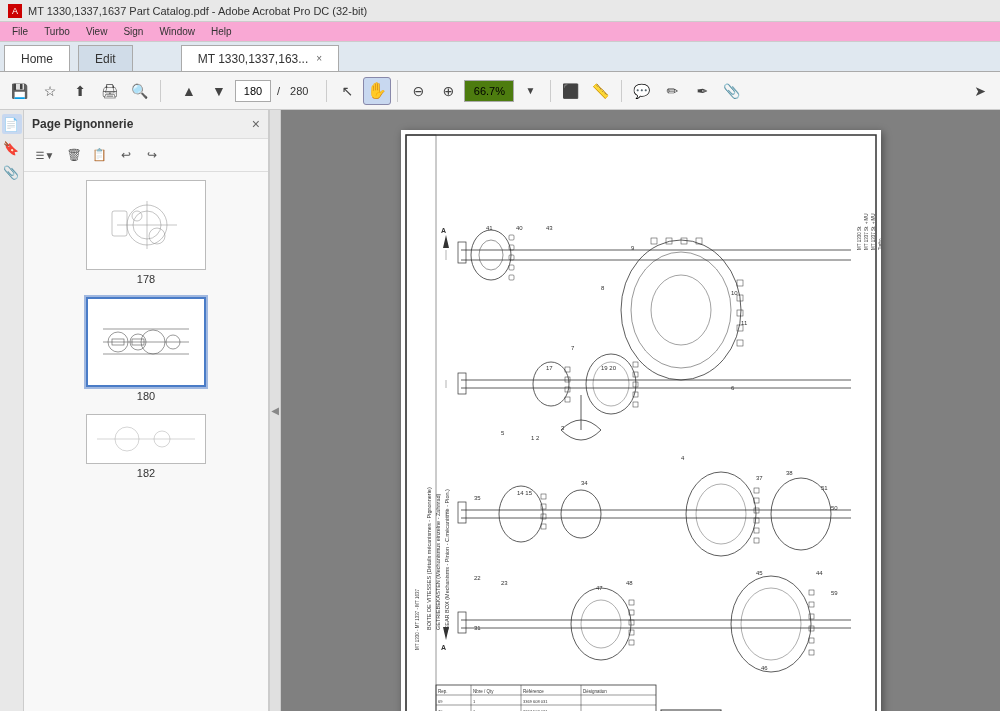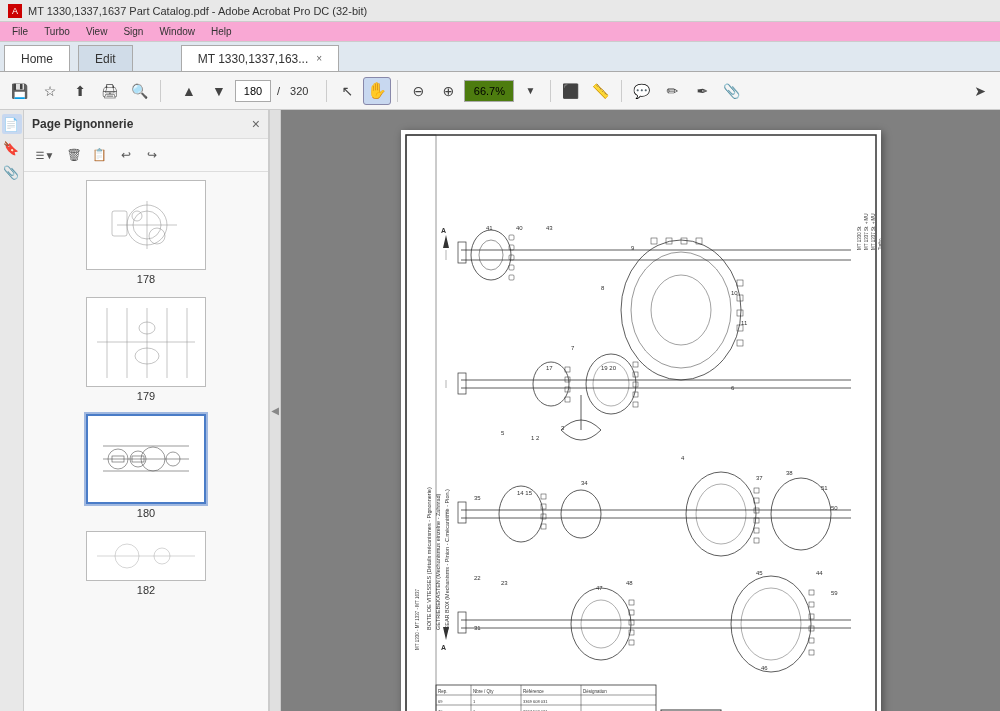--- a/index.html
+++ b/index.html
@@ -333,21 +333,21 @@
   <div class="tb-btn" title="Bookmark">☆</div>
   <div class="tb-btn" title="Upload">⬆</div>
   <div class="tb-btn" title="Print">🖨</div>
   <div class="tb-btn" title="Search">🔍</div>
   <div class="tb-separator"></div>
   <div class="tb-nav-group">
     <div class="tb-btn" title="Previous Page">▲</div>
     <div class="tb-btn" title="Next Page">▼</div>
     <input class="tb-page-input" type="text" value="180" style="">
     <span class="tb-page-total"> / </span>
-    <span class="tb-page-total">320</span>
+    <span class="tb-page-total">280</span>
   </div>
   <div class="tb-separator"></div>
   <div class="tb-btn" title="Select Tool">↖</div>
   <div class="tb-btn active" title="Hand Tool" style="font-size:16px;">✋</div>
   <div class="tb-separator"></div>
   <div class="tb-zoom-group">
     <div class="tb-btn" title="Zoom Out">⊖</div>
     <div class="tb-btn" title="Zoom In">⊕</div>
     <input class="tb-zoom-input" type="text" value="66.7%" style="">
     <div class="tb-btn" style="font-size:10px;">▼</div>
@@ -397,38 +397,20 @@
               <line x1="60" y1="20" x2="60" y2="68"></line>
               <circle cx="50" cy="35" r="5"></circle>
               <circle cx="70" cy="55" r="8"></circle>
               <rect x="25" y="30" width="15" height="25" rx="2"></rect>
             </g>
           </svg>
         </div>
         <span class="thumbnail-label">178</span>
       </div>
 
-      <div class="thumbnail-item">
-        <div class="thumbnail-img">
-          <svg width="118" height="88" viewBox="0 0 118 88">
-            <rect width="118" height="88" fill="white"></rect>
-            <g fill="none" stroke="#888" stroke-width="0.5">
-              <line x1="20" y1="10" x2="20" y2="80"></line>
-              <line x1="40" y1="10" x2="40" y2="80"></line>
-              <line x1="60" y1="10" x2="60" y2="80"></line>
-              <line x1="80" y1="10" x2="80" y2="80"></line>
-              <line x1="100" y1="10" x2="100" y2="80"></line>
-              <line x1="10" y1="44" x2="108" y2="44"></line>
-              <ellipse cx="60" cy="30" rx="8" ry="6"></ellipse>
-              <ellipse cx="60" cy="58" rx="12" ry="8"></ellipse>
-            </g>
-          </svg>
-        </div>
-        <span class="thumbnail-label">179</span>
-      </div>
 
       <div class="thumbnail-item">
         <div class="thumbnail-img selected">
           <svg width="116" height="86" viewBox="0 0 116 86">
             <rect width="116" height="86" fill="white"></rect>
             <g fill="none" stroke="#555" stroke-width="0.6">
               <line x1="15" y1="43" x2="101" y2="43"></line>
               <line x1="15" y1="30" x2="101" y2="30"></line>
               <line x1="15" y1="55" x2="101" y2="55"></line>
 

